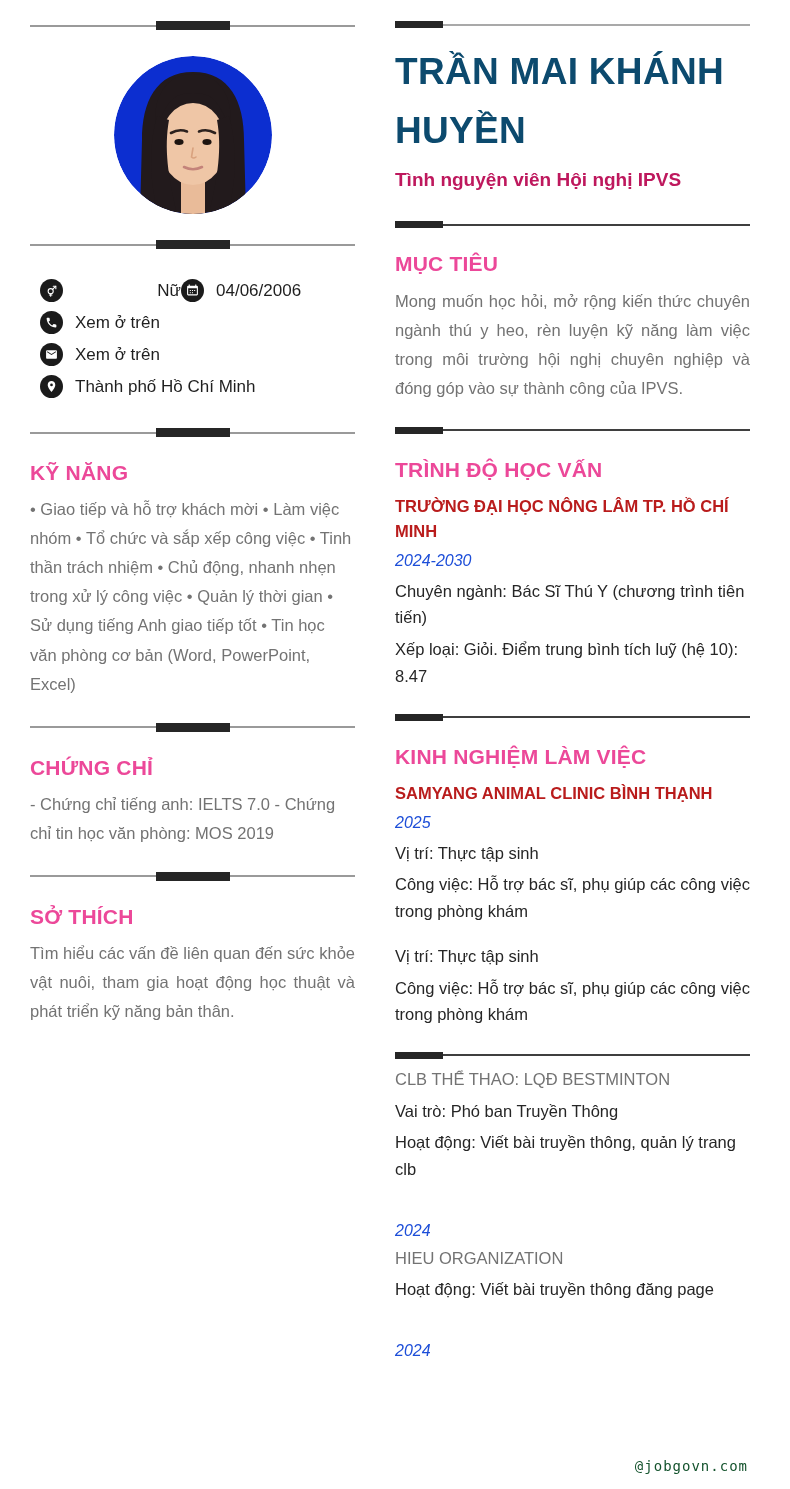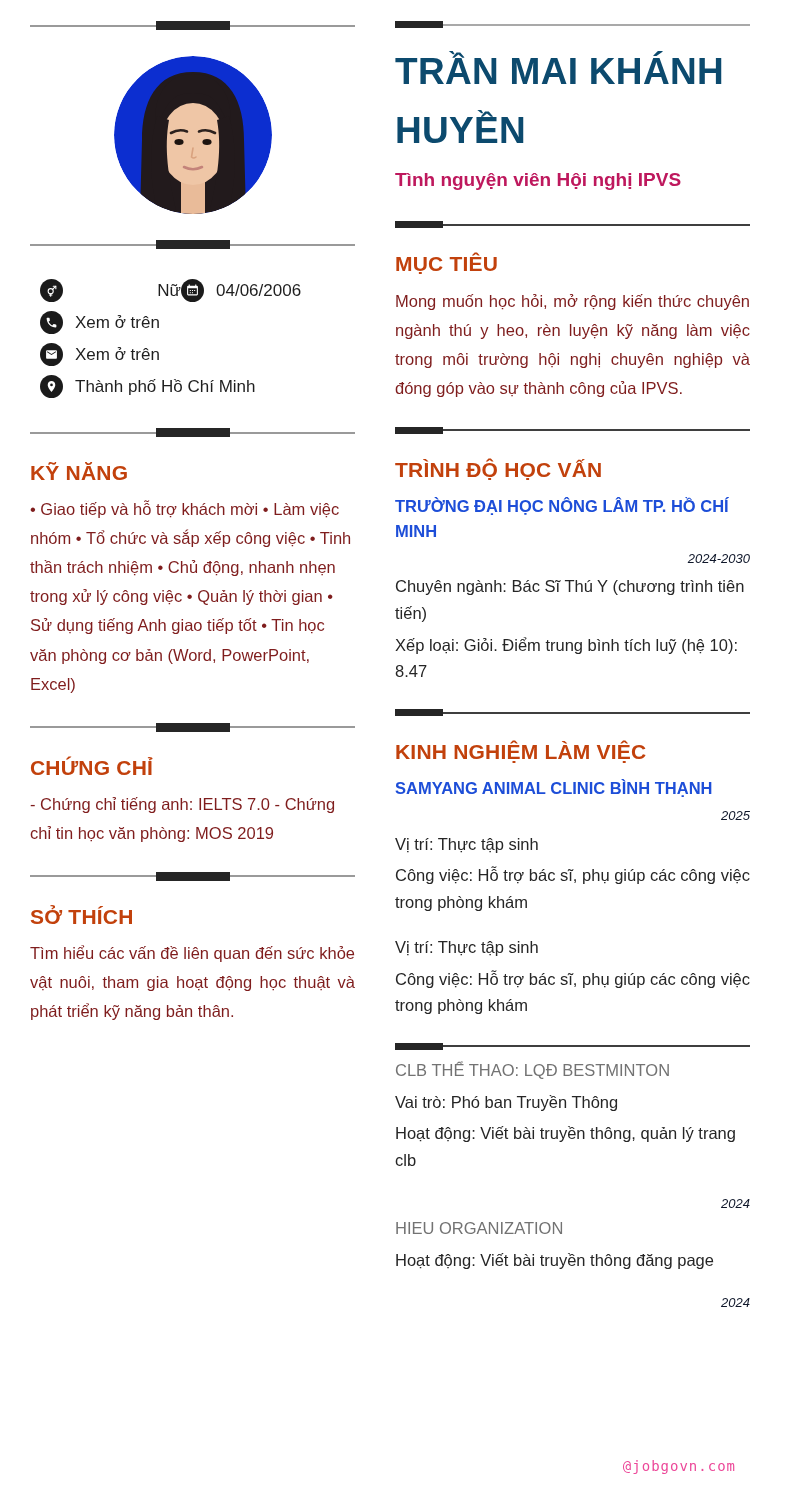--- a/index.html
+++ b/index.html
@@ -45,47 +45,47 @@
   .c-icon {
     width: 23px; height: 23px; border-radius: 50%;
     background: #1b1b1b; flex: 0 0 23px;
     display: flex; align-items: center; justify-content: center;
     margin-right: 12px;
   }
   .c-icon svg { width: 13px; height: 13px; }
 
   
   .section-h {
-    font-size: 21px; font-weight: 700; color: #c2410c;
+    font-size: 21px; font-weight: 700; color: #ec4899;
     line-height: 1.35; margin: 22px 0 0; letter-spacing: 0.2px;
   }
-  .body-text { font-size: 16.5px; line-height: 1.76; margin-top: 8px; color: #7f1d1d; }
+  .body-text { font-size: 16.5px; line-height: 1.76; margin-top: 8px; color: #737373; }
   .justify { text-align: justify; }
 
   .name {
     font-size: 37px; font-weight: 700; color: #0c4a6e;
     line-height: 1.6; margin: 14px 0 0; letter-spacing: 0.3px;
   }
   .subtitle { font-size: 19px; font-weight: 700; color: #be185d; margin-top: 9px; }
   .gap30 { margin-top: 30px; }
   .gap24 { margin-top: 24px; }
 
-  .org  { font-size: 16.5px; font-weight: 700; color: #1d4ed8; line-height: 1.5; margin-top: 10px; }
-  .period { font-size: 13px; font-style: italic; color: #0f172a; line-height: 1.5; margin-top: 5px; text-align: right; }
+  .org  { font-size: 16.5px; font-weight: 700; color: #b91c1c; line-height: 1.5; margin-top: 10px; }
+  .period { font-size: 16px; font-style: italic; color: #1d4ed8; line-height: 1.5; margin-top: 5px; }
   .entry-line { font-size: 16.5px; line-height: 1.62; margin-top: 5px; }
   .xp-entry  { margin-top: 6px; }
   .xp-entry + .xp-entry { margin-top: 18px; }
   .act-entry { margin-top: 8px; }
-  .act-entry + .act-entry { margin-top: 20px; }
+  .act-entry + .act-entry { margin-top: 36px; }
   .act-org { font-size: 16.5px; color: #737373; line-height: 1.55; margin-top: 3px; }
 
   .watermark {
-    position: absolute; right: 54px; top: 1458px;
+    position: absolute; right: 42px; top: 1458px;
     font-family: "DejaVu Sans Mono", "Liberation Mono", monospace;
-    font-size: 14px; color: #ec4899; letter-spacing: 1px;
+    font-size: 14px; color: #14532d; letter-spacing: 1px;
   }
 </style>
 </head>
 <body>
 
 <div class="page">
 
   <div class="col-left">
 
     <div class="divider center">

